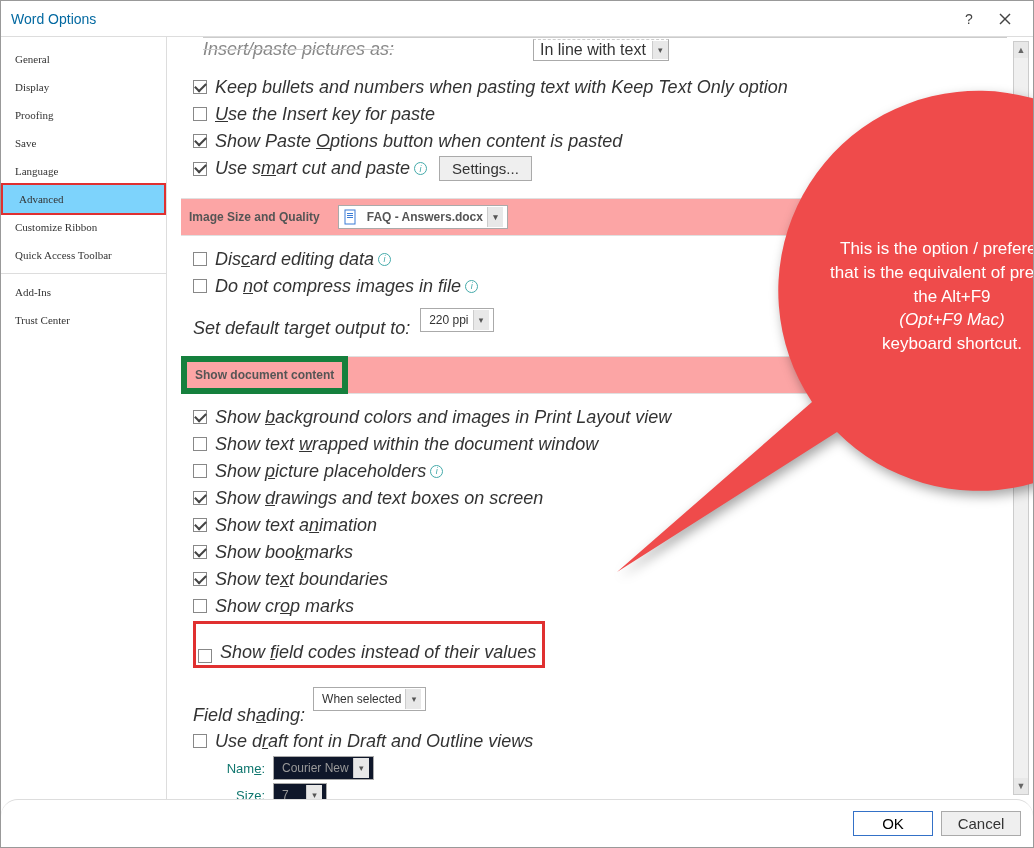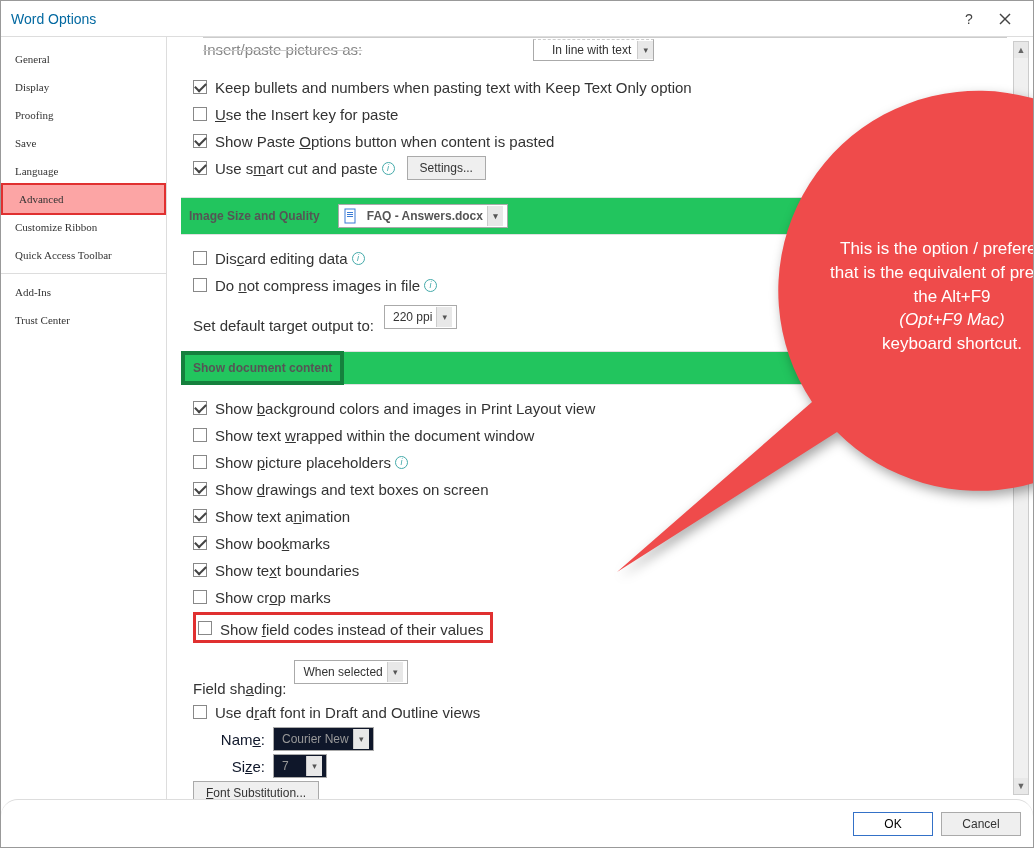--- a/index.html
+++ b/index.html
@@ -5,52 +5,52 @@
   * { box-sizing: border-box; }
   html, body { margin:0; padding:0; font-family: "Segoe UI", Tahoma, sans-serif; font-size:12px; color:#333; background:#fff; }
   .dialog { width:1034px; height:848px; border:1px solid #999; position:relative; display:flex; flex-direction:column; }
   .titlebar { height:36px; border-bottom:1px solid #ddd; display:flex; align-items:center; padding:0 10px; }
   .titlebar .title { font-size:14px; color:#0369a1; flex:1; }
   .titlebar .help, .titlebar .close { width:36px; height:36px; display:flex; align-items:center; justify-content:center; font-size:14px; color:#444; }
   .titlebar .close svg { width:12px; height:12px; }
   .body { flex:1; display:flex; overflow:hidden; }
   .sidebar { width:166px; border-right:1px solid #ddd; padding-top:8px; }
   .side-item { padding:8px 14px; font-size:11px; cursor:default;font-family:Liberation Serif, serif; }
-  .side-item.selected { background:#fca5a5; border:2px solid #e03030; margin:-2px 0; position:relative;padding-left:16px; }
+  .side-item.selected { background:#7dd3fc; border:2px solid #e03030; margin:-2px 0; position:relative;padding-left:16px; }
   .side-sep { border-top:1px solid #ddd; margin:4px 0; }
   .main { flex:1; position:relative; overflow:hidden; }
   .scroll { position:absolute; left:14px; right:26px; top:0; bottom:0; overflow:hidden; }
   .scrollbar { position:absolute; right:4px; top:4px; bottom:4px; width:16px; background:#f0f0f0; border:1px solid #ccc; }
   .scrollbar .thumb { position:absolute; left:1px; right:1px; top:200px; height:220px; background:#c8c8c8; }
   .scrollbar .arrow { position:absolute; left:0; right:0; height:16px; background:#e8e8e8; display:flex; align-items:center; justify-content:center; font-size:9px; color:#666; }
   .scrollbar .arrow.up { top:0; }
   .scrollbar .arrow.down { bottom:0; }
-  .group-header { background:#22c55e; border-top:1px solid #e0e0e0; border-bottom:1px solid #e0e0e0; padding:6px 8px; font-weight:600; color:#555; margin-top:6px; display:flex; align-items:center; }
-  .group-header.framed { border:4px solid #15803d; }
+  .group-header { background:#fca5a5; border-top:1px solid #e0e0e0; border-bottom:1px solid #e0e0e0; padding:6px 8px; font-weight:600; color:#555; margin-top:6px; display:flex; align-items:center; }
+  .group-header.framed { border:6px solid #15803d; }
   .group-body { padding:8px 12px; }
   .row { display:flex; align-items:center; min-height:24px; margin:3px 0; }
   .cb { width:14px; height:14px; border:1px solid #888; margin-right:8px; display:inline-flex; align-items:center; justify-content:center; background:#fff; flex-shrink:0; }
   .cb.checked::after { content:""; width:9px; height:5px; border-left:2px solid #444; border-bottom:2px solid #444; transform:rotate(-45deg) translate(1px,-1px); }
-  .label { font-size:15px; }
+  .label { font-size:18px;font-style:italic; }
   .label u { text-decoration:underline; }
   .info-icon { display:inline-flex; width:13px; height:13px; border:1px solid #4aa; border-radius:50%; color:#4aa; font-size:9px; align-items:center; justify-content:center; margin-left:4px; font-style:italic; }
-  .btn { border:1px solid #aaa; background:#efefef; padding:3px 12px; font-size:12px; min-height:24px; display:inline-flex; align-items:center; }
+  .btn { border:1px solid #aaa; background:#efefef; padding:3px 12px; font-size:15px; min-height:24px; display:inline-flex; align-items:center; }
   .select { border:1px solid #aaa; background:#fff; height:24px; display:inline-flex; align-items:center; padding:0 4px; }
   .select .sel-text { padding:0 4px; font-size:12px; }
   .select .sel-arrow { width:16px; height:20px; background:#e8e8e8; border-left:1px solid #ccc; display:flex; align-items:center; justify-content:center; font-size:9px; color:#555; }
   .doc-icon { width:16px; height:16px; margin-right:4px; display:inline-flex; }
   .doc-icon svg { width:16px; height:16px; }
-  .red-frame { border:3px solid #e03030; padding:6px 6px 2px 2px; display:inline-flex; align-items:flex-start; }
+  .red-frame { border:3px solid #e03030; padding:18px 6px 2px 2px; display:inline-flex; align-items:flex-end; }
   .indent { margin-left:22px; }
-  .sublabel { color:#0f172a; font-size:15px; width:50px; text-align:right; margin-right:8px; }
+  .sublabel { color:#0f766e; font-size:13px; width:50px; text-align:right; margin-right:8px; }
   .disabled .select { background:#0f172a; color:#999; }
   .disabled .select .sel-text { color:#999; }
   .cut-top { border-top:1px solid #ccc; margin-top:-2px; }
   .cut-select { border:1px solid #aaa; border-top:1px dashed #ccc; background:#fff; height:22px; display:inline-flex; align-items:center; }
-  .cut-select .sel-text { padding:0 6px; font-size:12px;margin-left:12px; }
+  .cut-select .sel-text { padding:0 6px; font-size:16px; }
   .cut-select .sel-arrow { width:16px; height:18px; background:#e8e8e8; border-left:1px solid #ccc; display:flex; align-items:center; justify-content:center; font-size:9px; color:#555; }
   .footer { height:48px; border-top:1px solid #ddd; display:flex; align-items:center; justify-content:flex-end; padding:0 12px; gap:8px;border-radius:17px; }
   .footer .btn { min-width:80px; justify-content:center; }
   .footer .btn.primary { border:1px solid #3471c7; background:#fff; color:#000; }
   .callout { position:absolute; left:420px; top:45px; width:580px; height:540px; pointer-events:none; filter: drop-shadow(3px 5px 6px rgba(0,0,0,0.35)); }
   .callout svg { width:100%; height:100%; }
   .callout-text { position:absolute; left:600px; top:200px; width:370px; text-align:center; color:#fff; font-size:17px; line-height:1.4; pointer-events:none; }
   .callout-text .italic { font-style:italic; }
   .partial-label { color:#888; }
 </style>

